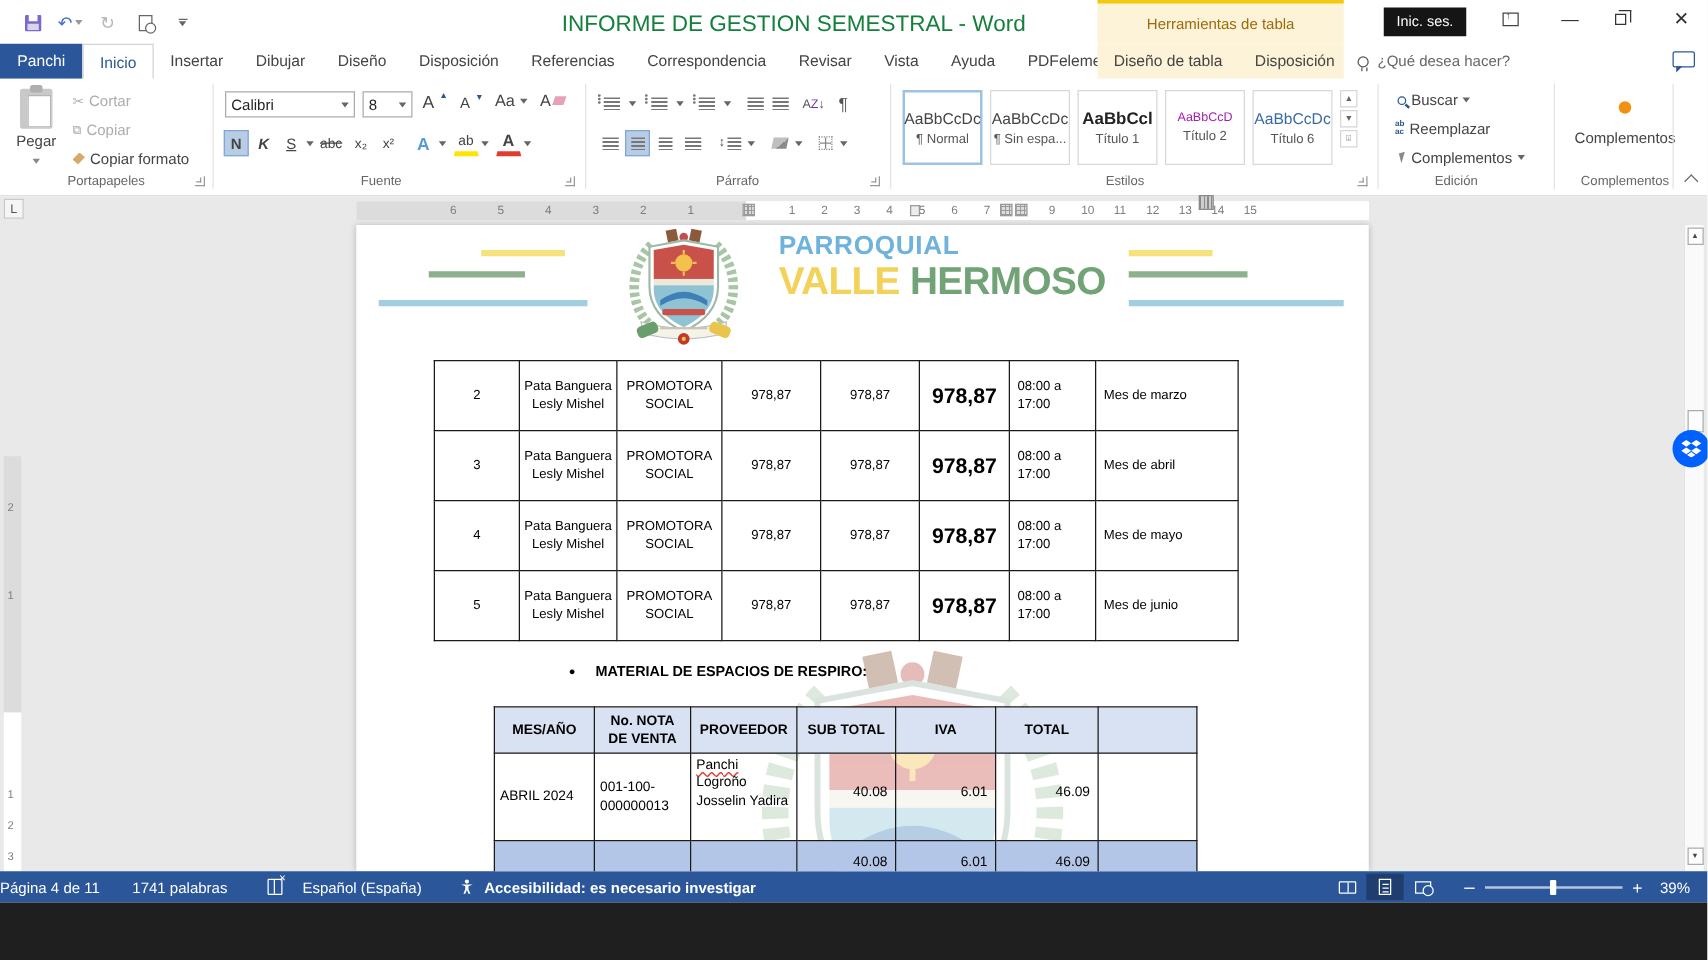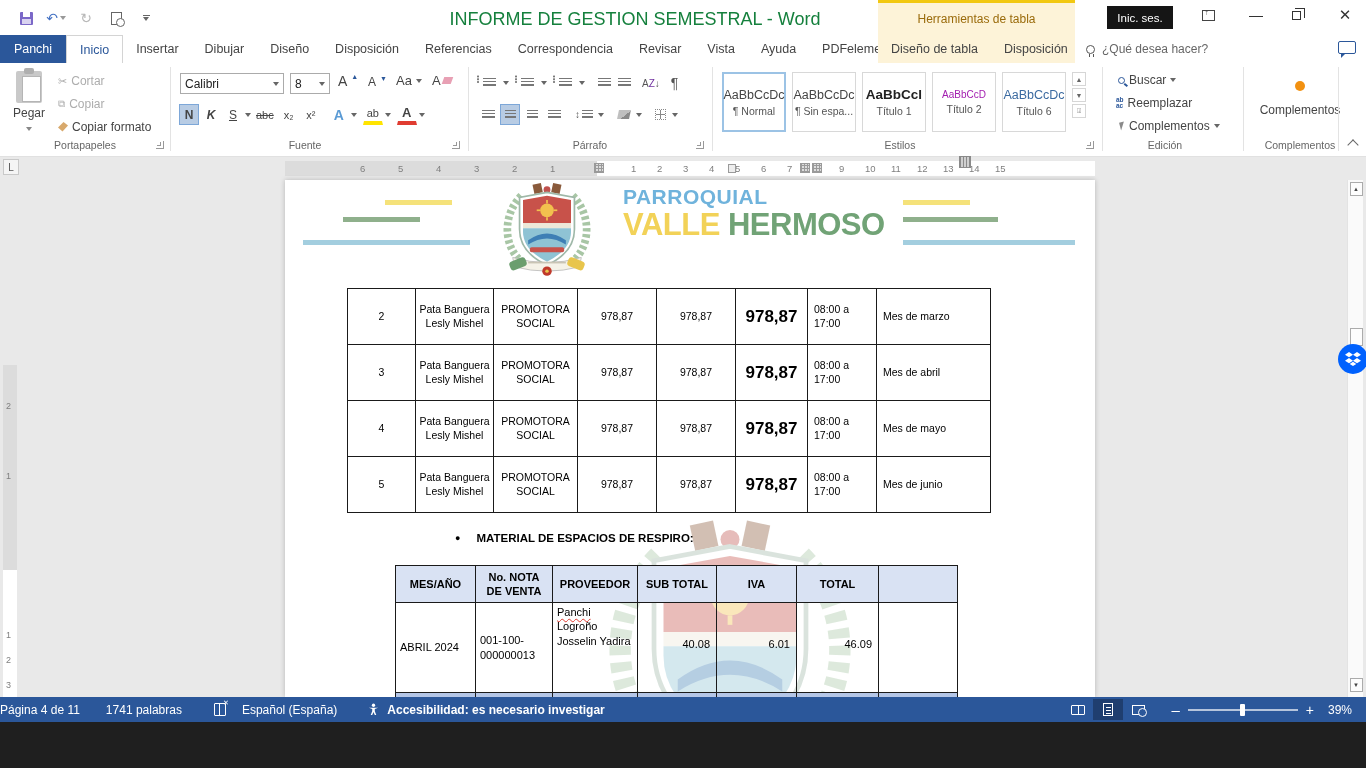--- a/index.html
+++ b/index.html
@@ -112,21 +112,21 @@
 .lt-hermoso{color:#71A376;}
 .crest{position:absolute;}
 .watermark{opacity:0.38;}
 table.t1{position:absolute;left:62px;top:108px;width:643px;border-collapse:collapse;table-layout:fixed;z-index:2;}
 table.t1 td{border:1px solid #1a1a1a;font-size:10.5px;color:#000;text-align:center;vertical-align:middle;padding:2px 3px;line-height:1.25;height:56px;background:transparent;}
 table.t1 td.big{font-size:17px;font-weight:bold;}
 table.t1 td.left{text-align:left;padding-left:6px;}
 table.t2{position:absolute;left:110px;top:385px;width:562px;border-collapse:collapse;table-layout:fixed;z-index:2;}
 table.t2 td{border:1px solid #1a1a1a;font-size:11px;color:#000;padding:2px 4px;line-height:1.3;background:transparent;}
 table.t2 tr.hd td{background:#D9E2F3;font-weight:bold;text-align:center;vertical-align:middle;height:37px;}
-table.t2 tr.data td{height:90px;vertical-align:middle;}
+table.t2 tr.data td{height:70px;vertical-align:middle;}
 table.t2 td.num{text-align:right;vertical-align:bottom;padding-bottom:8px;padding-right:6px;}
 table.t2 tr.tot td{background:#B4C6E7;height:33px;vertical-align:middle;}
 table.t2 tr.tot td.num{vertical-align:middle;padding-bottom:0;}
 .prov-cell{vertical-align:top !important;text-align:left;}
 .squiggle{text-decoration:underline wavy #E03C31 1px;text-underline-offset:2px;}
 .bullet-head{position:absolute;left:170px;top:352px;font-size:11.5px;font-weight:bold;color:#000;z-index:2;}
 .bullet-head .b{display:inline-block;margin-right:16px;font-size:9px;transform:translateY(-1px);}
 .wmwrap{position:absolute;left:300px;top:338px;width:290px;height:266px;z-index:1;}
 .scrollbar{position:absolute;left:1347px;top:0;width:16px;height:517px;background:#FAFAFA;border-left:1px solid #E3E3E3;}
 .sb-btn{position:absolute;left:1.5px;width:13px;height:14px;background:#FDFDFD;border:1px solid #ABABAB;display:flex;align-items:center;justify-content:center;font-size:6px;color:#444;}

